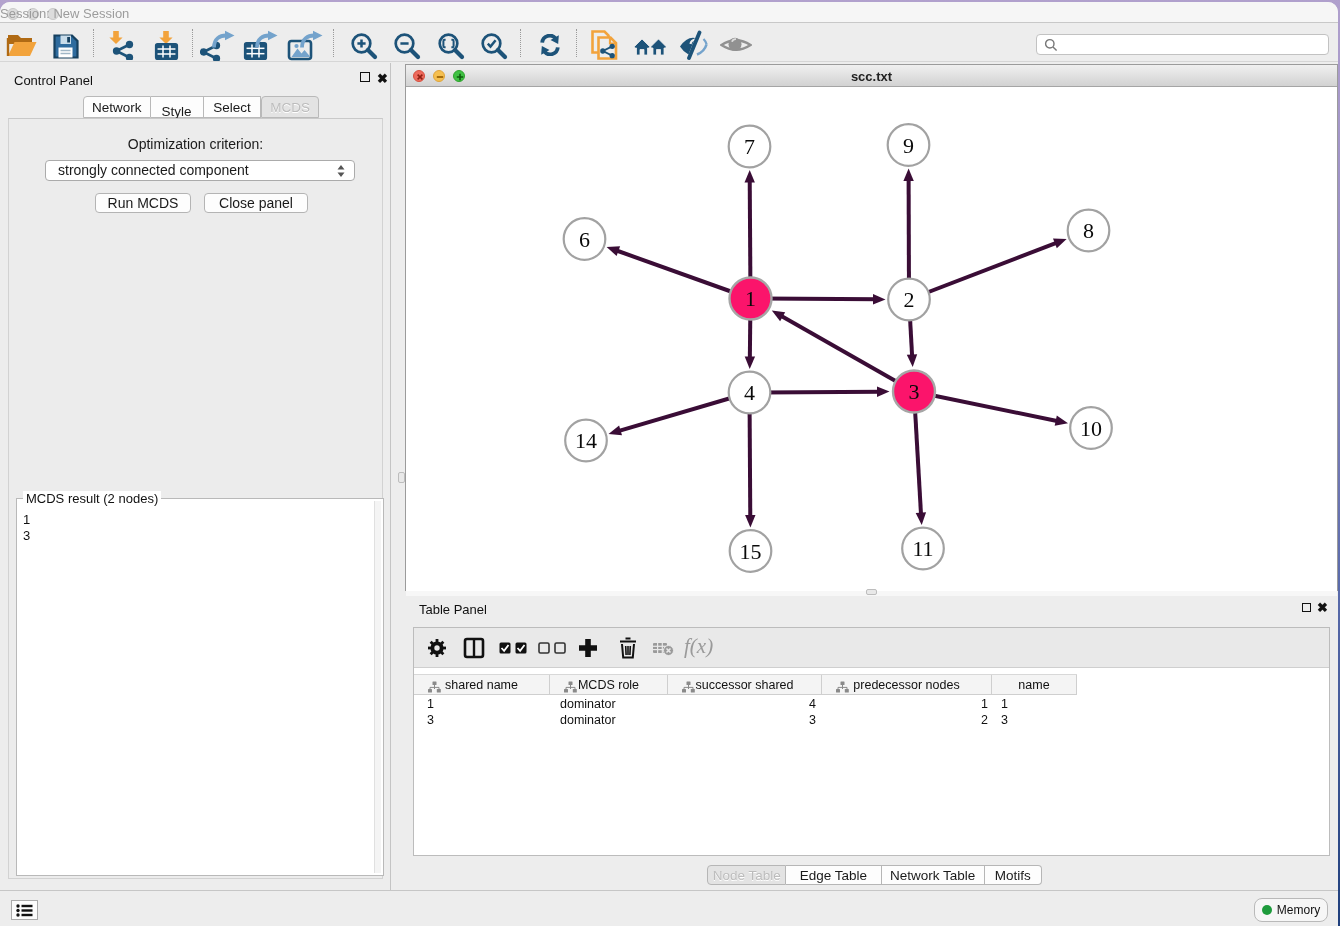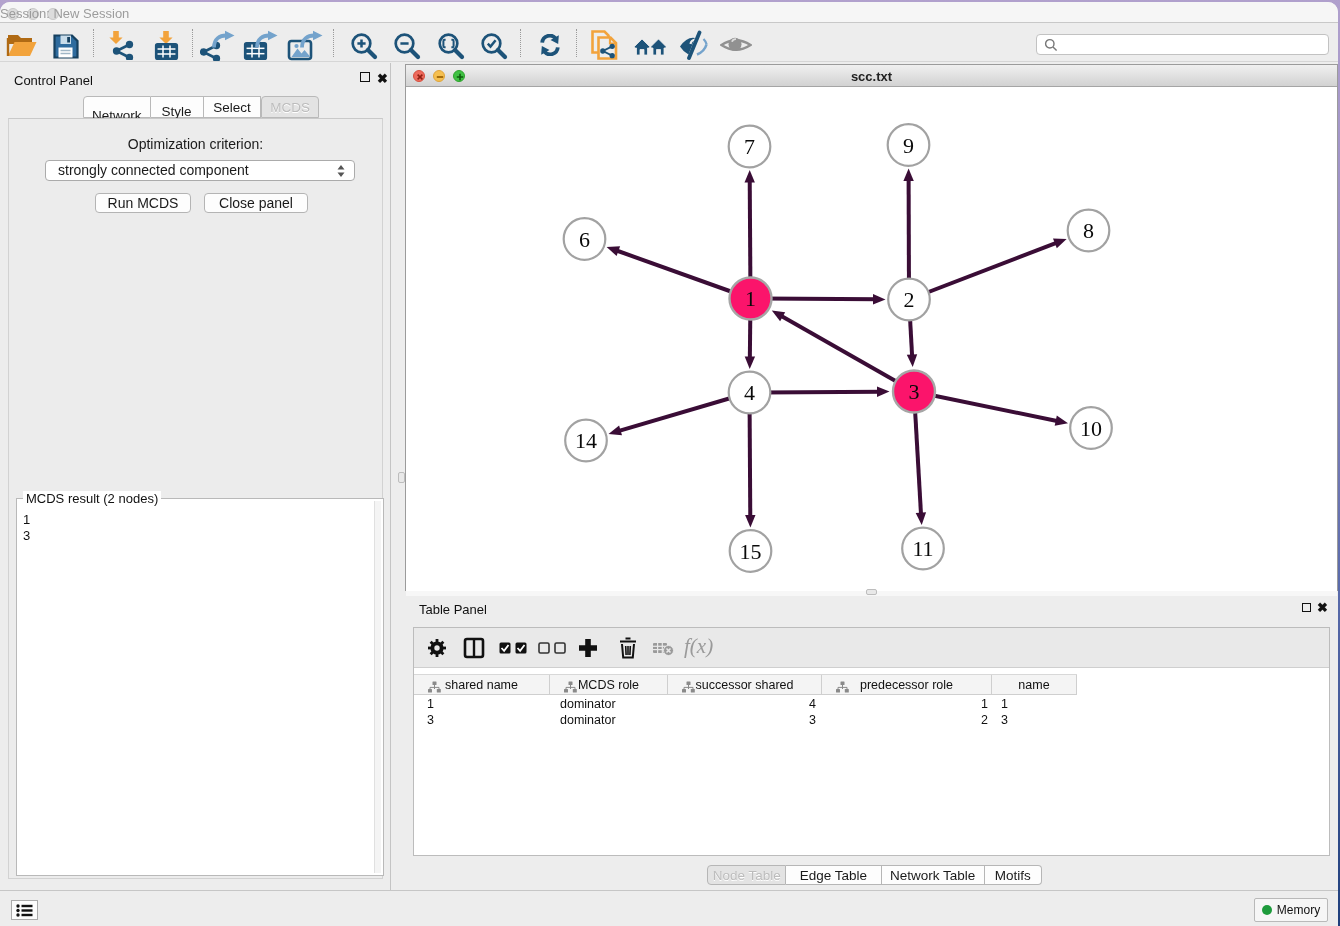--- a/index.html
+++ b/index.html
@@ -34,21 +34,21 @@
 #nw-canvas{position:absolute;left:0;top:23px;width:931px;height:503px;background:#fff}
 .grip{position:absolute;background:#e8e8e8;border:1px solid #bdbdbd;border-radius:2px}
 #tp{position:absolute;left:405px;top:594px;width:933px;height:294px;background:#ededed}
 #tp-title{position:absolute;left:14px;top:6px;font-size:13px;color:#111}
 #tp-box{position:absolute;left:8px;top:31px;width:917px;height:229px;background:#fff;border:1px solid #bcbcbc}
 #tp-toolbar{position:absolute;left:0;top:0;width:100%;height:40px;background:#e9e9e9;border-bottom:1px solid #cfcfcf}
 #tp-tabs{position:absolute;left:0;top:269px;width:100%;height:23px;text-align:center}
 .tab2{display:inline-block;height:20px;line-height:19px;font-size:13.5px;font-weight:normal;padding:0 11px;background:#fdfdfd;border:1px solid #b6b6b6;border-left:none;vertical-align:top;color:#1a1a1a}
 #status{position:absolute;left:0;top:888px;width:1338px;height:36px;background:#ededed;border-top:1px solid #c6c6c6}
 #listbtn{position:absolute;left:11px;top:9px;width:27px;height:20px;background:#fcfcfc;border:1px solid #ababab}
-#membtn{position:absolute;right:10px;top:7px;width:74px;height:24px;background:#f6f6f6;border:1px solid #b9b9b9;border-radius:2px;font-size:12px;color:#111;line-height:22px;text-align:center}
+#membtn{position:absolute;right:10px;top:7px;width:74px;height:24px;background:#f6f6f6;border:1px solid #b9b9b9;border-radius:8px;font-size:12px;color:#111;line-height:22px;text-align:center}
 </style></head>
 <body>
 <div id="win">
   <div id="titlebar">
     <div class="tl" style="left:7px"></div>
       <div class="tl" style="left:27px"></div>
       <div class="tl" style="left:47px"></div>
     <div id="titletext">Session: New Session</div>
   </div>
   <div id="toolbar">
@@ -180,21 +180,21 @@
         <svg width="14" height="14" style="position:absolute;left:7px;top:3px" viewBox="0 0 14 14">
           <circle cx="5.8" cy="5.8" r="4.2" fill="none" stroke="#777" stroke-width="1.4"></circle>
           <line x1="9" y1="9" x2="12.6" y2="12.6" stroke="#777" stroke-width="1.4"></line>
         </svg>
       </div>
     </div>
   <div id="cp">
     <div id="cp-title">Control Panel</div>
     <div class="abs" style="left:360px;top:9px;width:10px;height:10px;border:1.5px solid #111"></div>
     <div class="abs" style="left:377px;top:8px;font-size:13px;font-weight:bold;color:#111">✖</div>
-    <div id="cp-tabs"><span class="tab first" style="padding:8px 8px;margin-left:12px">Network</span><span class="tab" style="padding:4px 11px">Style</span><span class="tab" style="padding:0 9.5px">Select</span><span class="tab sel" style="padding:0 8px">MCDS</span></div>
+    <div id="cp-tabs"><span class="tab first" style="padding:0 8px;margin-left:12px">Network</span><span class="tab" style="padding:4px 11px">Style</span><span class="tab" style="padding:0 9.5px">Select</span><span class="tab sel" style="padding:0 8px">MCDS</span></div>
     <div id="cp-body">
       <div id="opt-label">Optimization criterion:</div>
       <div id="opt-select">strongly connected component
         <svg width="10" height="14" style="position:absolute;right:8px;top:3px" viewBox="0 0 10 14">
             <path d="M5 1 L8.5 5.5 L1.5 5.5 Z M5 13 L8.5 8.5 L1.5 8.5 Z" fill="#555"></path>
           </svg>
       </div>
       <div class="btn" style="left:86px;top:74px;width:96px">Run MCDS</div>
       <div class="btn" style="left:195px;top:74px;width:104px">Close panel</div>
       <div id="mcds-box">
@@ -363,21 +363,21 @@
             </svg></div>
           <div style="position:absolute;left:254px;top:0;width:154px;height:20px;border-right:1px solid #cfcfcf;text-align:center;font-size:12.5px;color:#111;line-height:20px">successor shared</div>
           <div style="position:absolute;left:268px;top:4px"><svg width="13" height="12" viewBox="0 0 13 12">
               <g fill="#8a8a8a">
                 <rect x="4.5" y="0.5" width="4" height="3.4" rx="0.5"></rect>
                 <rect x="0" y="8" width="4" height="3.4" rx="0.5"></rect>
                 <rect x="8.8" y="8" width="4" height="3.4" rx="0.5"></rect>
                 <path d="M6.5 4 v2.2 M2 8 v-1.6 h9 V8 M6.5 6 v2" stroke="#8a8a8a" stroke-width="1" fill="none"></path>
               </g>
             </svg></div>
-          <div style="position:absolute;left:408px;top:0;width:170px;height:20px;border-right:1px solid #cfcfcf;text-align:center;font-size:12.5px;color:#111;line-height:20px">predecessor role</div>
+          <div style="position:absolute;left:408px;top:0;width:170px;height:20px;border-right:1px solid #cfcfcf;text-align:center;font-size:12.5px;color:#111;line-height:20px">predecessor nodes</div>
           <div style="position:absolute;left:422px;top:4px"><svg width="13" height="12" viewBox="0 0 13 12">
               <g fill="#8a8a8a">
                 <rect x="4.5" y="0.5" width="4" height="3.4" rx="0.5"></rect>
                 <rect x="0" y="8" width="4" height="3.4" rx="0.5"></rect>
                 <rect x="8.8" y="8" width="4" height="3.4" rx="0.5"></rect>
                 <path d="M6.5 4 v2.2 M2 8 v-1.6 h9 V8 M6.5 6 v2" stroke="#8a8a8a" stroke-width="1" fill="none"></path>
               </g>
             </svg></div>
           <div style="position:absolute;left:578px;top:0;width:85px;height:20px;border-right:1px solid #cfcfcf;text-align:center;font-size:12.5px;color:#111;line-height:20px">name</div>
         </div>

